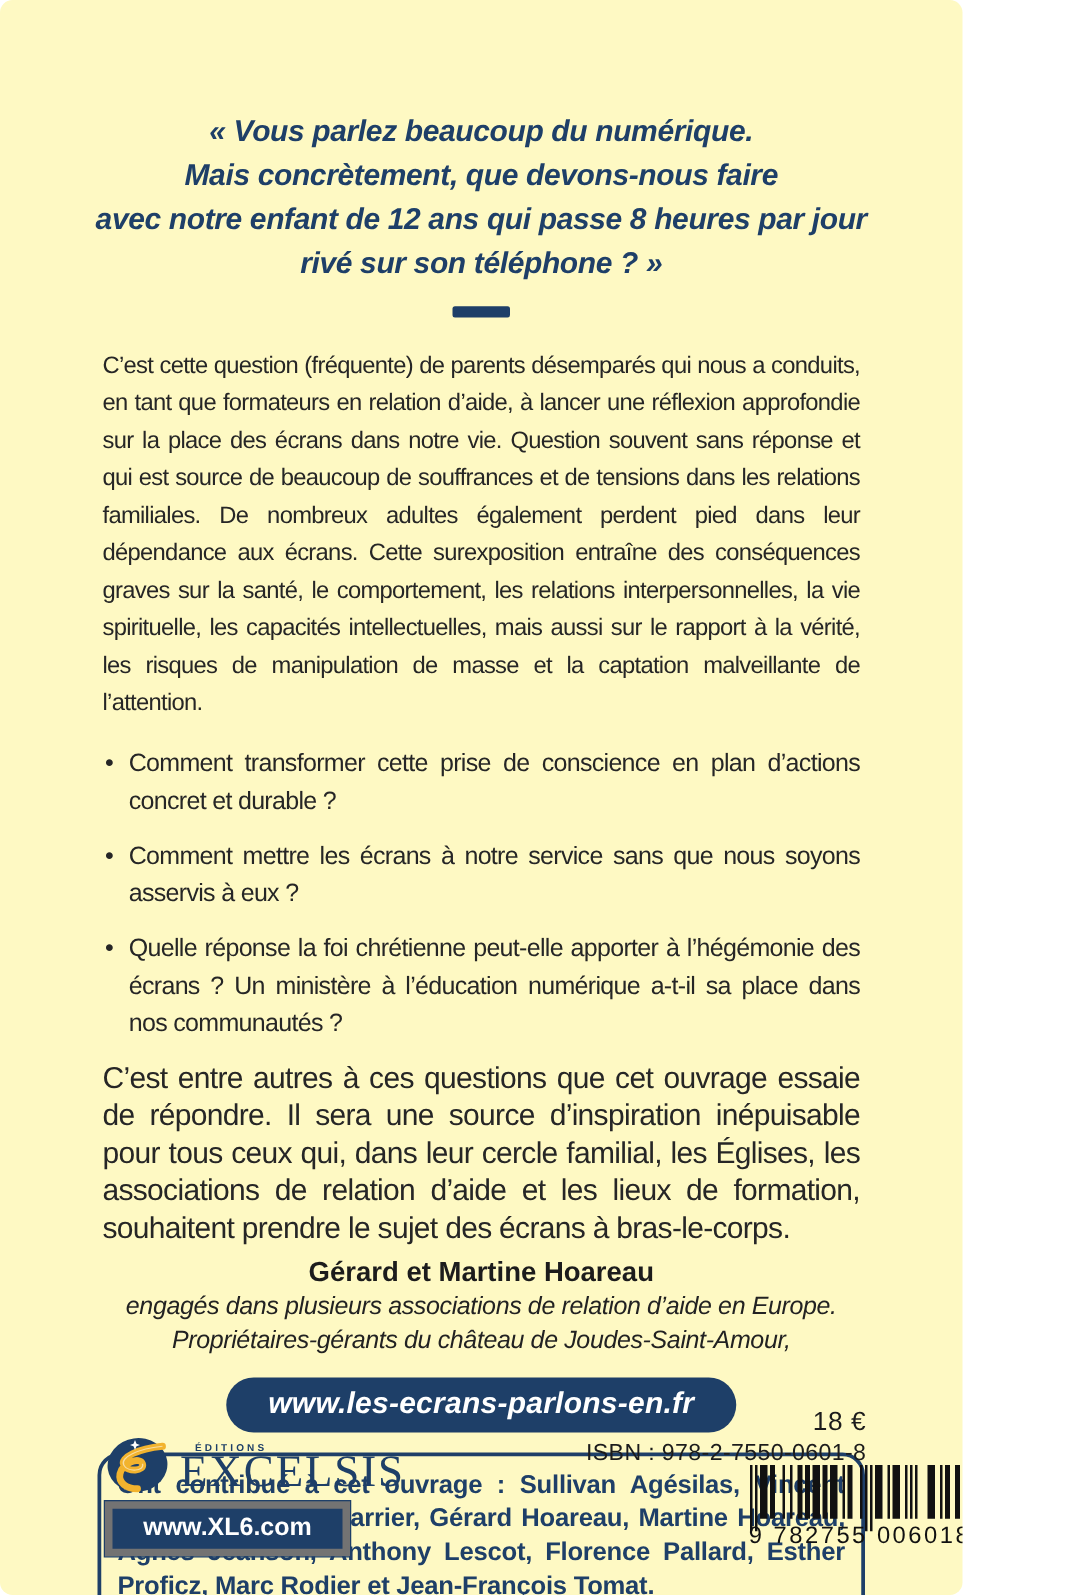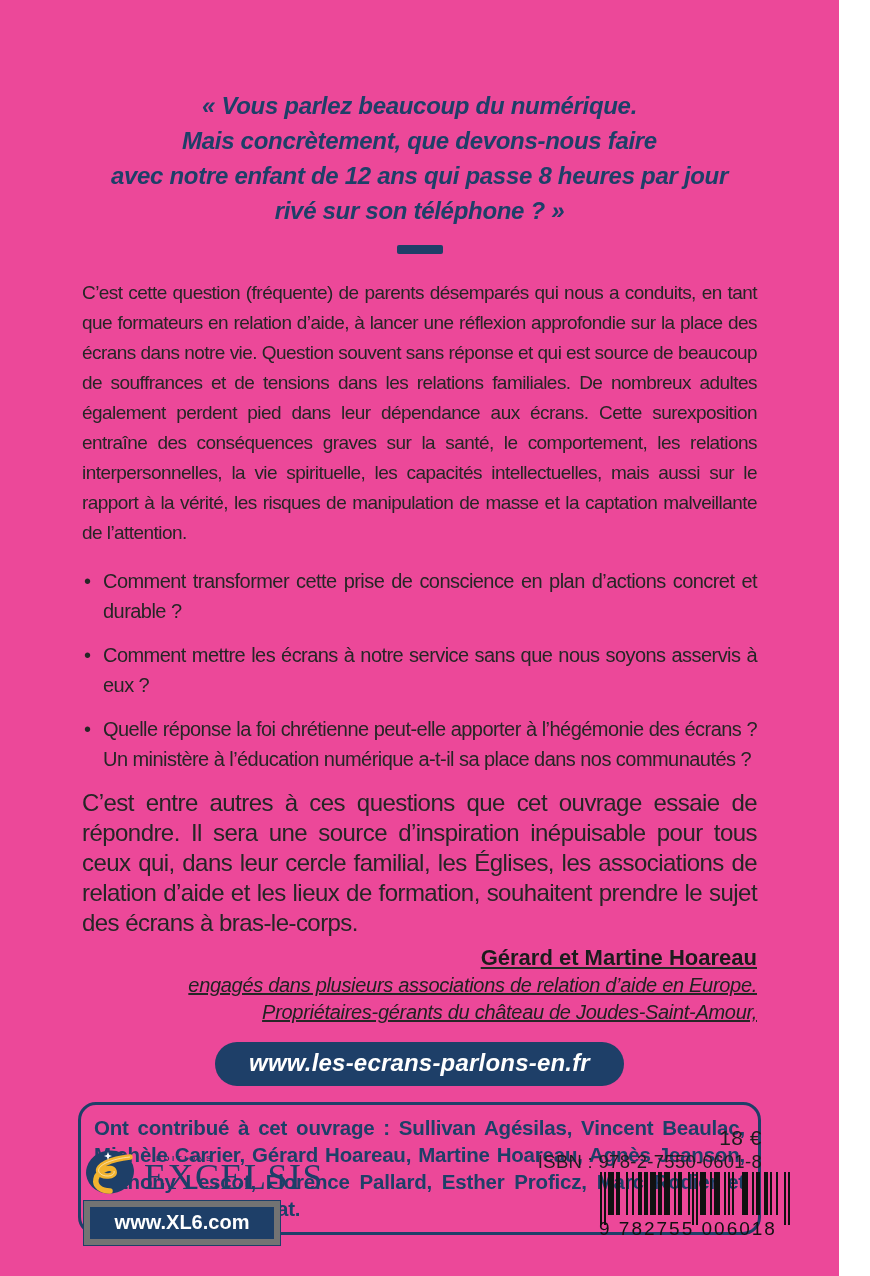--- a/index.html
+++ b/index.html
@@ -1,22 +1,23 @@
 <!DOCTYPE html>
 <html><head>
 <meta charset="utf-8">
 <style>
   html,body{margin:0;padding:0;background:#ffffff;}
   .page{
     position:relative;
-    width:839px;height:1276px;
-    background:#ec4899;
+    width:770px;height:1276px;
+    background:#fef9c3;
     overflow:hidden;
     font-family:"Liberation Sans", sans-serif;
     color:#262626;
+    border-radius:10px;
   }
   
   .quote-block{
     margin-top:88px;
     text-align:center;
     color:#1e3f68;
     font-weight:bold;
     font-style:italic;
     font-size:24px;
     line-height:35px;
@@ -57,21 +58,21 @@
     font-style:normal;
   }
   .closing-paragraph{
     margin:14px 0 0 0;
     font-size:24px;
     line-height:30px;
     letter-spacing:-0.55px;
     text-align:justify;
   }
   
-  .author-block{margin-top:6px;text-align:right;text-decoration:underline;}
+  .author-block{margin-top:6px;text-align:center;}
   .author-names{
     font-weight:bold;
     font-size:22px;
     line-height:28px;
     color:#1c1c1c;
   }
   .author-bio{
     font-style:italic;
     font-size:20px;
     line-height:27px;

